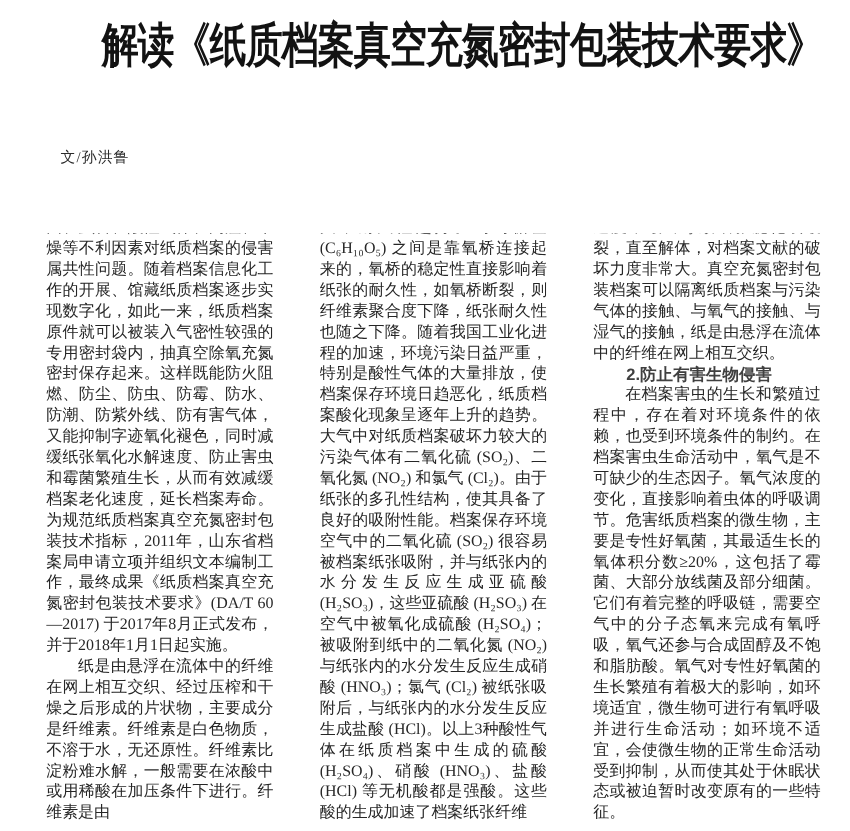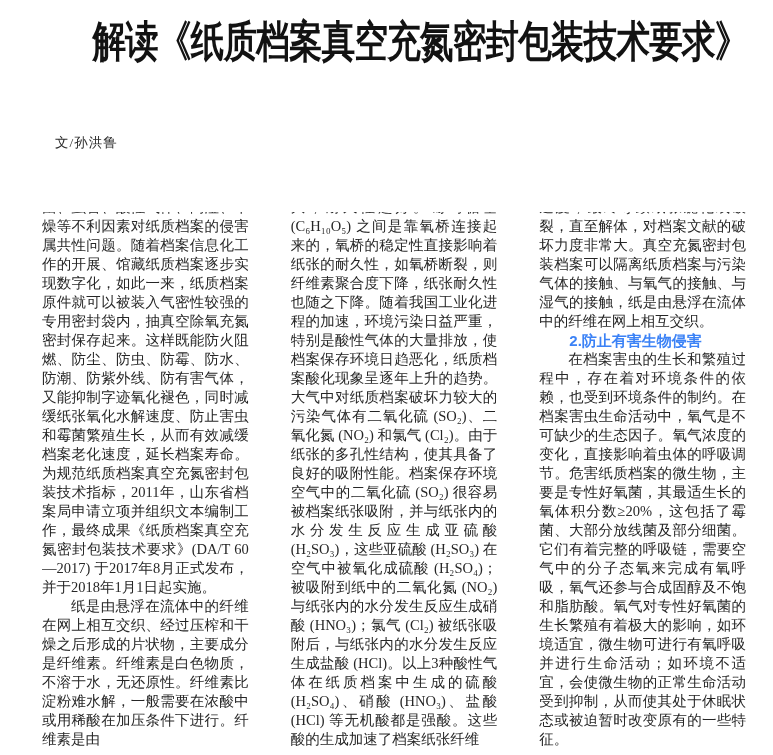--- a/index.html
+++ b/index.html
@@ -83,21 +83,21 @@
     text-indent: 2em;
     color: #1b1b1b;
   }
   .block-sub-heading {
     font-family: "Liberation Sans", "DejaVu Sans", sans-serif;
     font-weight: bold;
     font-size: 15px;
     line-height: 19px;
     margin: 0 0 1px;
     text-indent: 2em;
-    color: #3b82f6;
+    color: #404040;
   }
 </style>
 </head>
 <body>
 
 <div class="page">
   <h1 class="title">
     <span class="title-inner">解读《纸质档案真空充氮密封包装技术要求》</span>
   </h1>
   <div class="byline">文/孙洪鲁</div>

